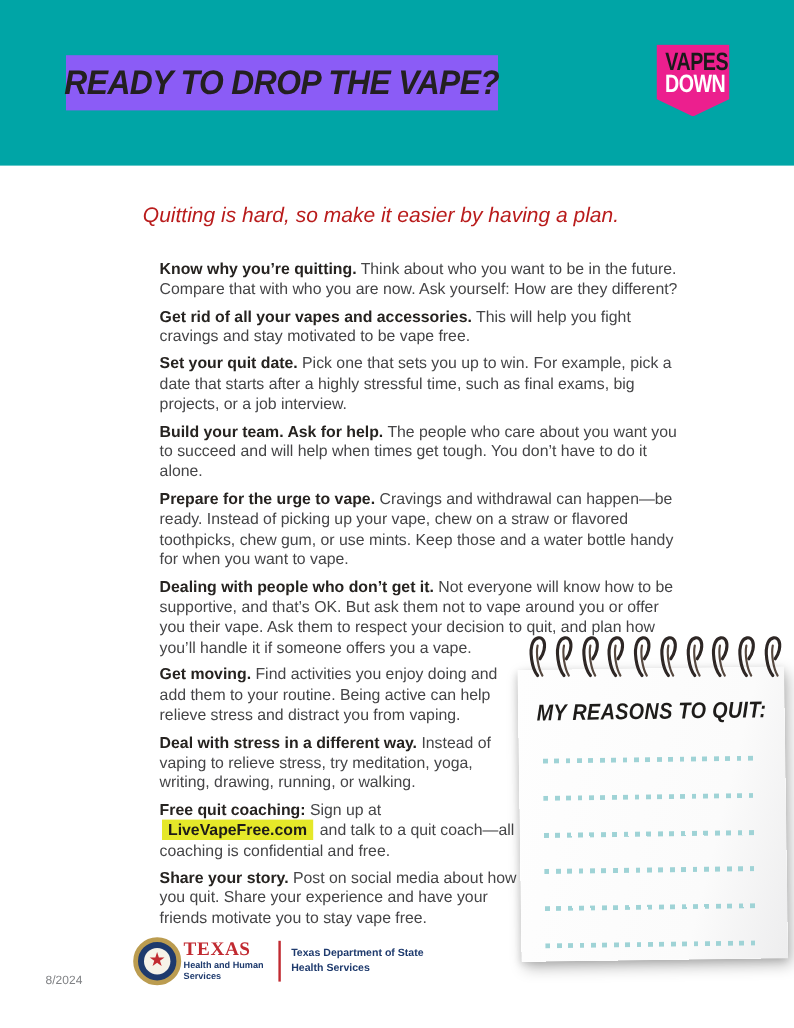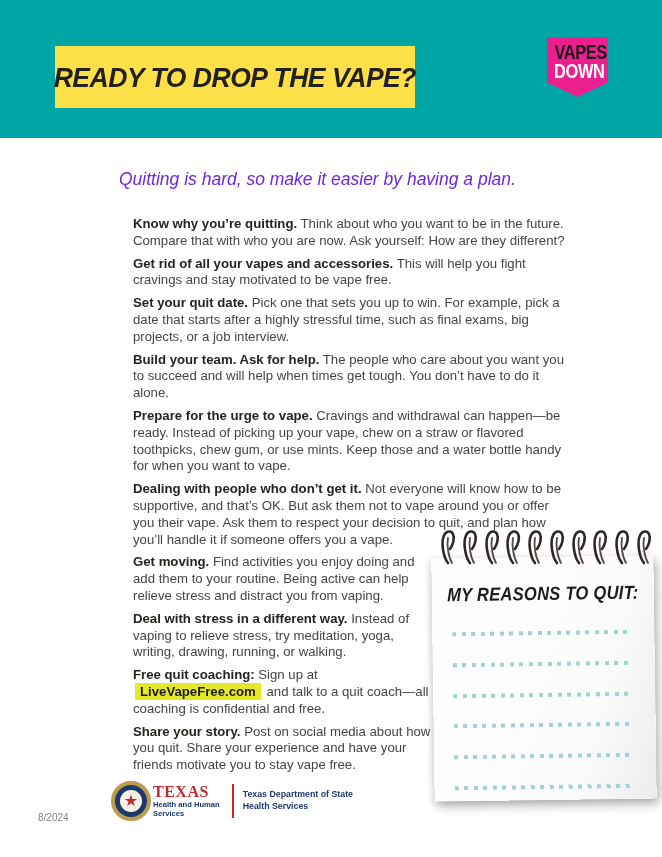--- a/index.html
+++ b/index.html
@@ -5,22 +5,22 @@
   html,body{margin:0;padding:0;}
   body{
     width:662px;height:857px;position:relative;overflow:hidden;
     background:#ffffff;
     font-family:"Liberation Sans",sans-serif;
     -webkit-font-smoothing:antialiased;
   }
   
   .top-band{position:absolute;left:0;top:0;width:662px;height:138px;background:#00a5a6;}
   .headline-box{
-    position:absolute;left:55px;top:46px;width:360px;height:62px;
-    background:#fde047;display:flex;align-items:center;justify-content:center;
+    position:absolute;left:55px;top:46px;width:360px;height:46px;
+    background:#8b5cf6;display:flex;align-items:center;justify-content:center;
   }
   .headline-box h1{
     margin:0;font-size:28.5px;font-weight:bold;font-style:italic;
     color:#232020;letter-spacing:-0.5px;white-space:nowrap;
     transform:scaleX(.93);
   }
   .vapes-badge{
     position:absolute;left:547px;top:37px;width:61px;height:60px;
     background:#ec1f8e;
     clip-path:polygon(0 0,100% 0,100% 76%,50% 100%,0 76%);
@@ -28,21 +28,21 @@
   }
   .vapes-badge .l1,.vapes-badge .l2{
     font-weight:bold;font-size:21px;line-height:.92;letter-spacing:-0.5px;
     transform:scaleX(.78);white-space:nowrap;
   }
   .vapes-badge .l1{color:#1a1a1a;}
   .vapes-badge .l2{color:#ffffff;}
   
   .intro{
     position:absolute;left:119px;top:166px;margin:0;
-    font-style:italic;font-size:17.5px;line-height:26px;color:#6d28d9;white-space:nowrap;
+    font-style:italic;font-size:17.5px;line-height:26px;color:#b91c1c;white-space:nowrap;
   }
   
   .tips{position:absolute;left:118px;top:216px;width:455px;margin:0;padding:0;list-style:none;}
   .tip{
     position:relative;padding-left:15px;margin:0 0 6px 0;
     font-size:13.2px;line-height:16.8px;color:#454547;
   }
   .tip b{color:#262320;}
   .tip.narrow{width:300px;}
   .hl{

